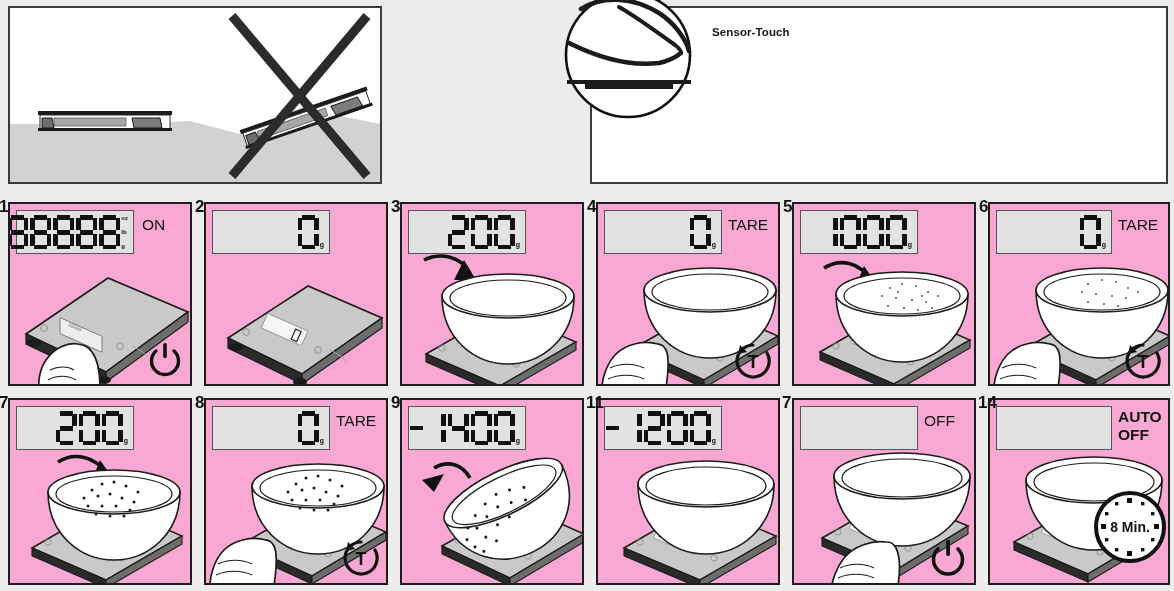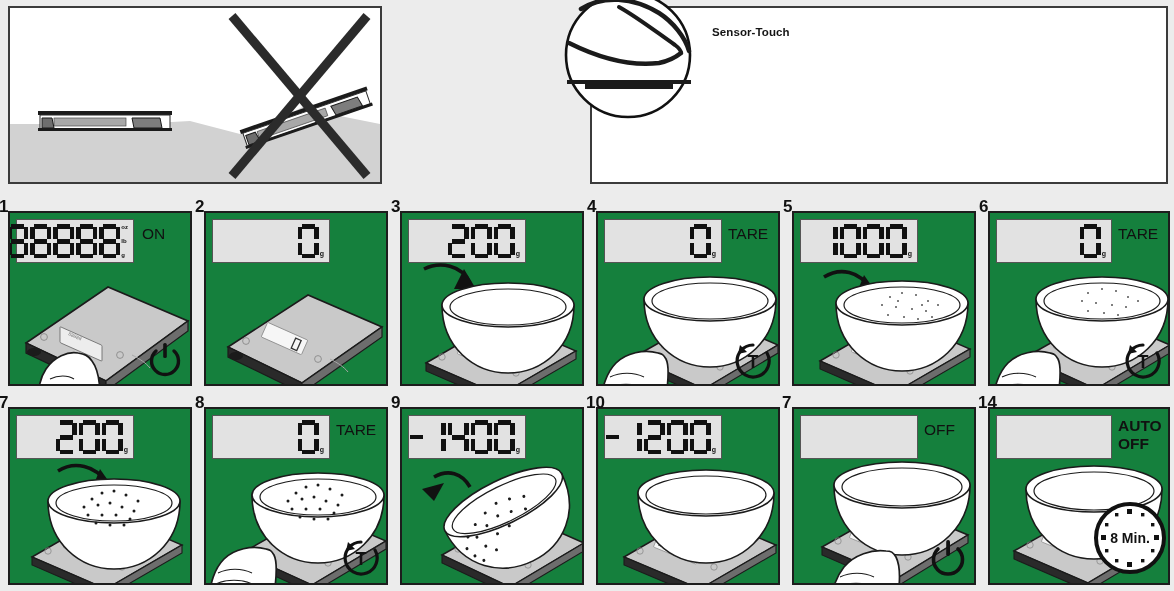--- a/index.html
+++ b/index.html
@@ -36,23 +36,22 @@
   
   .steps{
     position:absolute;left:0;top:196px;width:1174px;height:395px;
   }
   .step{
     position:absolute;
     box-sizing:border-box;
   }
   .step .frame{
     position:absolute;left:8px;top:6px;right:4px;bottom:6px;
-    background:#15803d;border:2px solid #1d1d1d;box-sizing:border-box;
+    background:#f9a8d4;border:2px solid #1d1d1d;box-sizing:border-box;
     overflow:hidden;
-    margin-top:9px;
   }
   .step .num{
     position:absolute;left:-1px;top:2px;
     font-size:17px;font-weight:bold;color:#111;
     font-family:"Liberation Sans", sans-serif;
     z-index:5;line-height:1;
   }
   .step.wide .num{left:-2px;}
 
   
@@ -768,21 +767,21 @@
               <circle cx="86" cy="76" r="1.5"></circle>
             <circle cx="100" cy="74" r="1.5"></circle>
               <circle cx="62" cy="94" r="1.5"></circle>
               <circle cx="78" cy="90" r="1.5"></circle>
           </g>
         </svg>
       </div>
     </div>
 
     <div class="step wide" style="left:588px;top:196px;width:196px;height:199px;">
-      <div class="num">10</div>
+      <div class="num">11</div>
       <div class="frame">
         <div class="lcd" style="left:6px;top:6px;width:118px;height:44px;">
           <div class="digits" style="width:100%;">
             <span class="minus"></span>
             <span class="seg">
                 <i class="a off"></i>
                 <i class="b"></i>
                 <i class="c"></i>
                 <i class="d off"></i>
                 <i class="e off"></i>
@@ -894,21 +893,21 @@
             </g>
             <circle cx="38" cy="90" r="3.2" fill="none" stroke="#8a8a8a" stroke-width=".8"></circle>
             <circle cx="108" cy="106" r="3.2" fill="none" stroke="#8a8a8a" stroke-width=".8"></circle>
           </g>
           <g fill="#fff" stroke="#1b1b1b" stroke-width="1.6">
             <path d="M34,34 C34,76 66,104 102,104 C138,104 170,76 170,34 Z" fill="#fff"></path>
             <ellipse cx="102" cy="34" rx="68" ry="23" fill="#fff"></ellipse>
             <ellipse cx="102" cy="36" rx="60" ry="19" fill="#fff" stroke-width="1.2"></ellipse>
           </g>
         </svg>
-        <div class="clock" style="right:2px;bottom:9px;">
+        <div class="clock" style="right:2px;bottom:20px;">
           <svg width="64" height="64" viewBox="0 0 64 64" style="position:absolute;left:0;top:0;">
             <g fill="#111">
               <rect x="29" y="3" width="5" height="5"></rect>
               <rect x="56" y="29" width="5" height="5"></rect>
               <rect x="29" y="56" width="5" height="5"></rect>
               <rect x="3" y="29" width="5" height="5"></rect>
               <rect x="43" y="7" width="3.4" height="3.4"></rect>
               <rect x="53" y="17" width="3.4" height="3.4"></rect>
               <rect x="53" y="43" width="3.4" height="3.4"></rect>
               <rect x="43" y="53" width="3.4" height="3.4"></rect>

